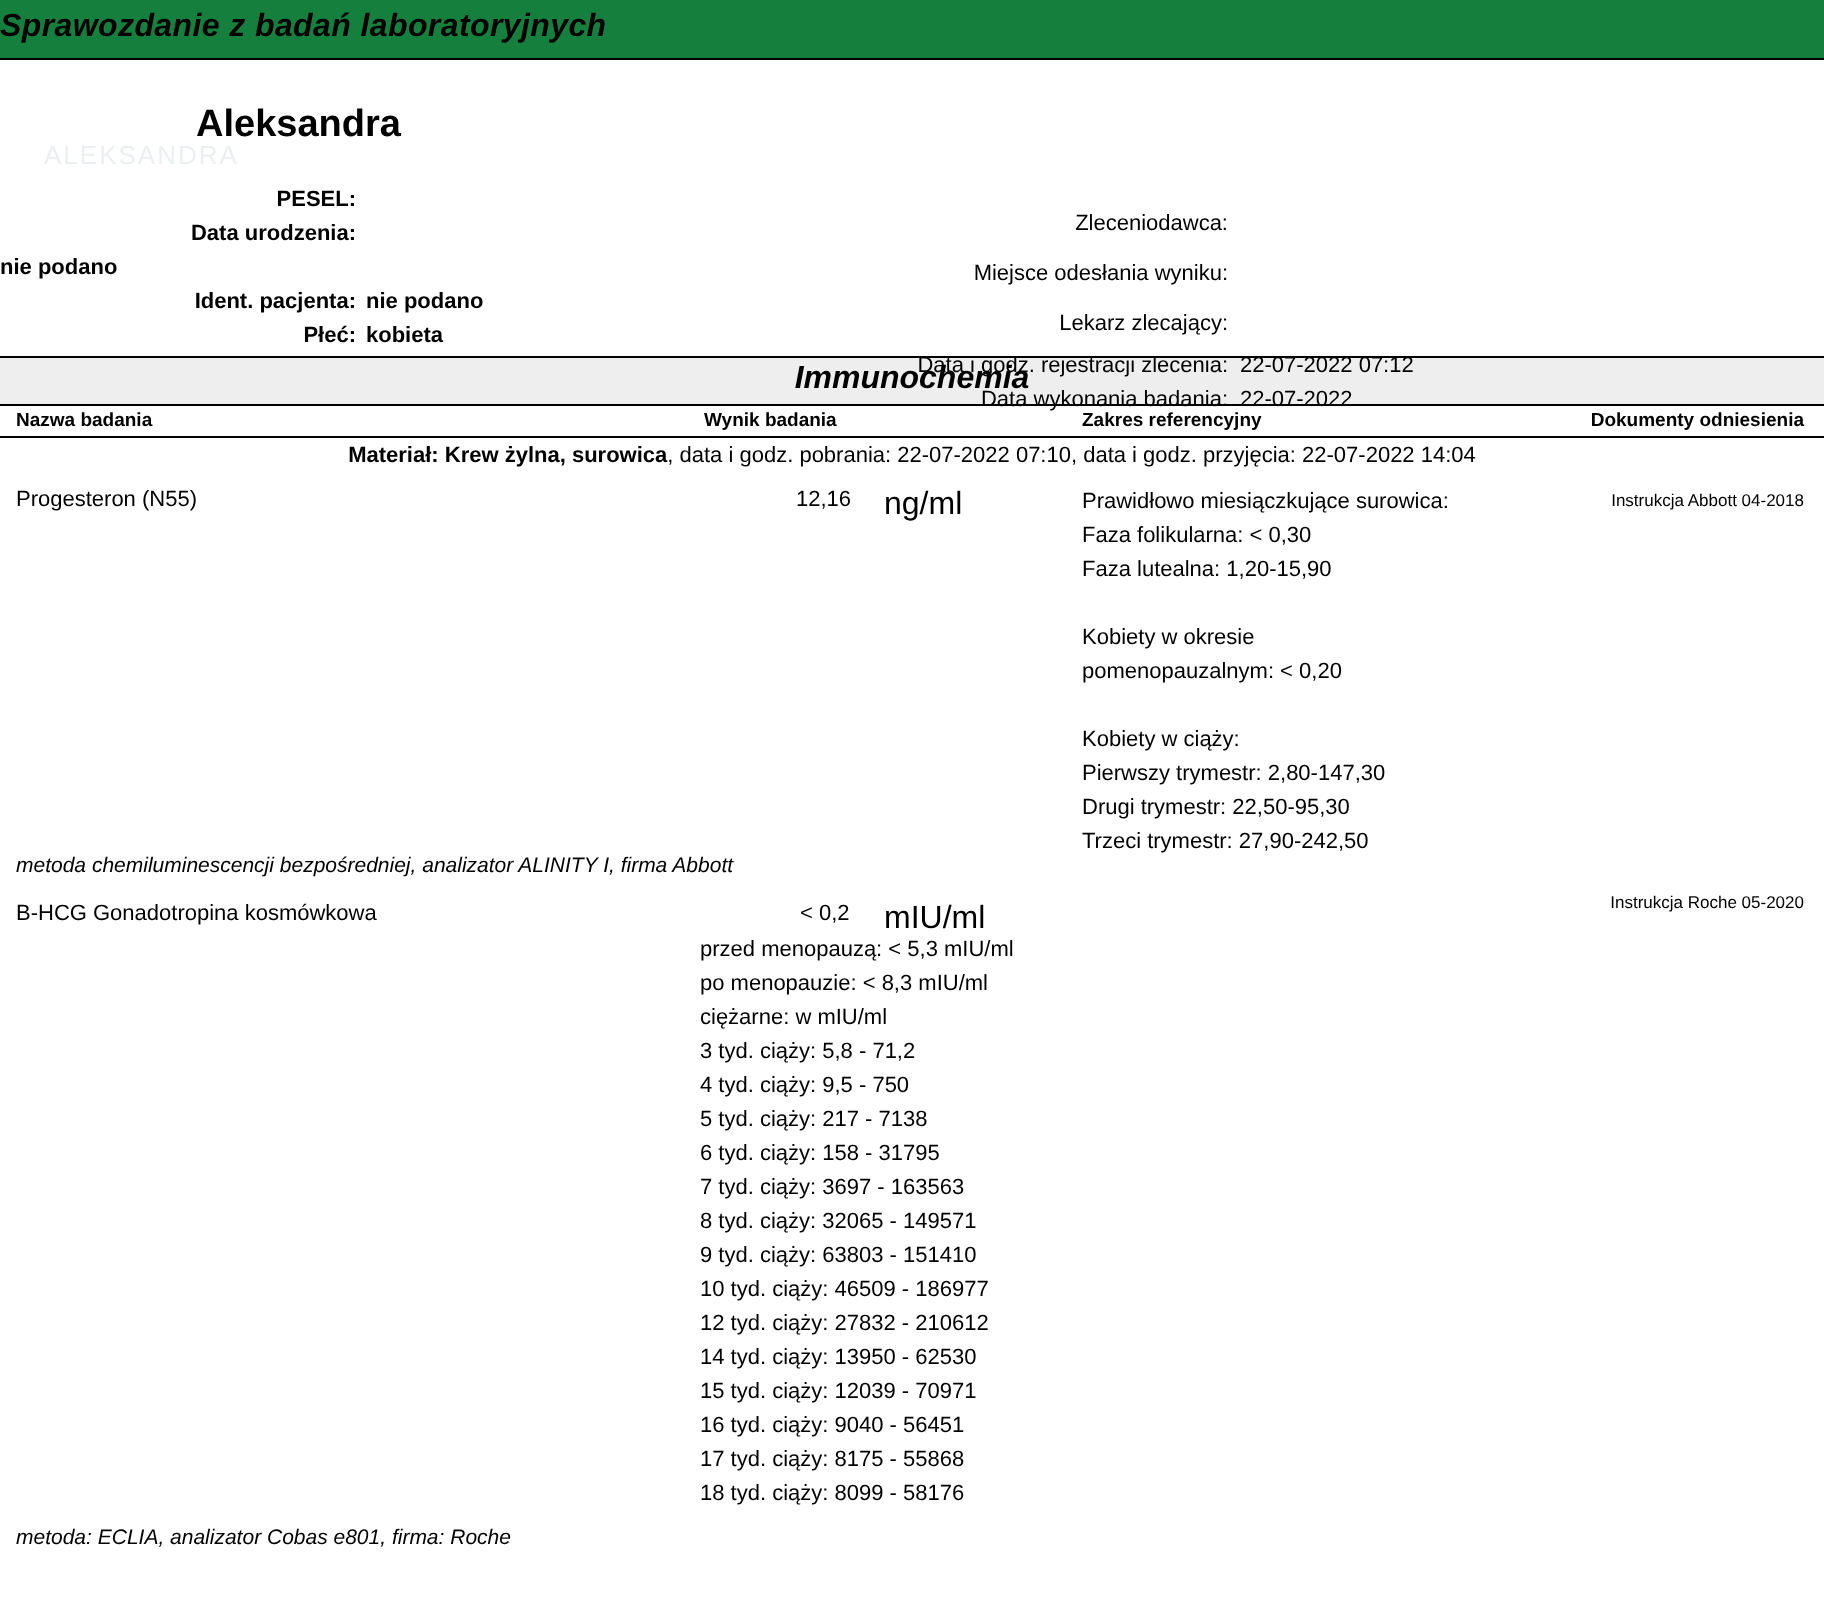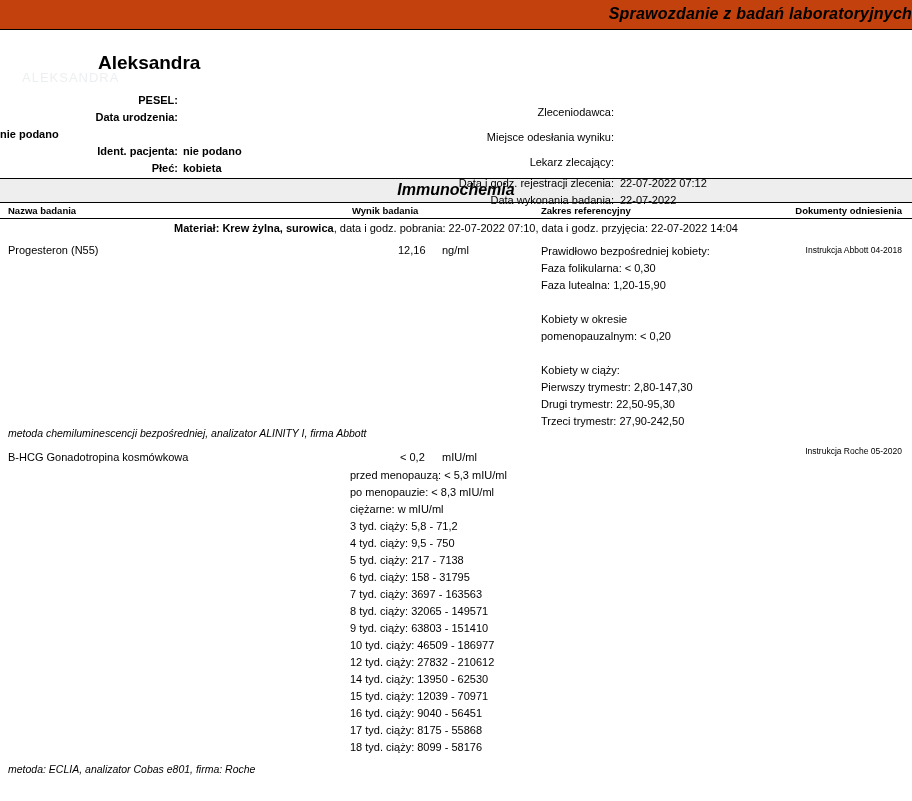--- a/index.html
+++ b/index.html
@@ -13,23 +13,23 @@
     height: 801px;
     font-family: "Liberation Sans", sans-serif;
     font-size: 11px;
     color: #000000;
     position: relative;
     overflow: hidden;
   }
 
   
   .title-bar {
-    background: #c2410c;
+    background: #15803d;
     border-bottom: 1px solid #000000;
-    text-align: right;
+    text-align: left;
     padding: 5px 0 6px;
   }
   .title-bar .title {
     font-size: 16px;
     font-weight: bold;
     font-style: italic;
     letter-spacing: 0.2px;
   }
 
   
@@ -145,21 +145,21 @@
     position: absolute;
     left: 8px;
     font-size: 11px;
   }
   .result-value {
     position: absolute;
     font-size: 11px;
   }
   .result-unit {
     position: absolute;
-    font-size: 11px;
+    font-size: 16px;
   }
   .ref-range {
     position: absolute;
     font-size: 11px;
     line-height: 17px;
   }
   .ref-range div { white-space: nowrap; }
   .ref-range .spacer { height: 17px; }
   .doc-ref {
     position: absolute;
@@ -247,21 +247,21 @@
 </div>
 
 <div class="results">
 
   <div class="test-block" style="height:208px;">
     <div class="test-name" style="top:6px;">Progesteron (N55)</div>
     <div class="result-value" style="left:398px; top:6px;">12,16</div>
     <div class="result-unit" style="left:442px; top:6px;">ng/ml</div>
     <div class="doc-ref" style="right:10px; top:7px;">Instrukcja Abbott 04-2018</div>
     <div class="ref-range" style="left:541px; top:5px;">
-      <div>Prawidłowo bezpośredniej kobiety:</div>
+      <div>Prawidłowo miesiączkujące surowica:</div>
       <div>Faza folikularna: &lt; 0,30</div>
       <div>Faza lutealna: 1,20-15,90</div>
       <div class="spacer">&nbsp;</div>
       <div>Kobiety w okresie</div>
       <div>pomenopauzalnym: &lt; 0,20</div>
       <div class="spacer">&nbsp;</div>
       <div>Kobiety w ciąży:</div>
       <div>Pierwszy trymestr: 2,80-147,30</div>
       <div>Drugi trymestr: 22,50-95,30</div>
       <div>Trzeci trymestr: 27,90-242,50</div>

